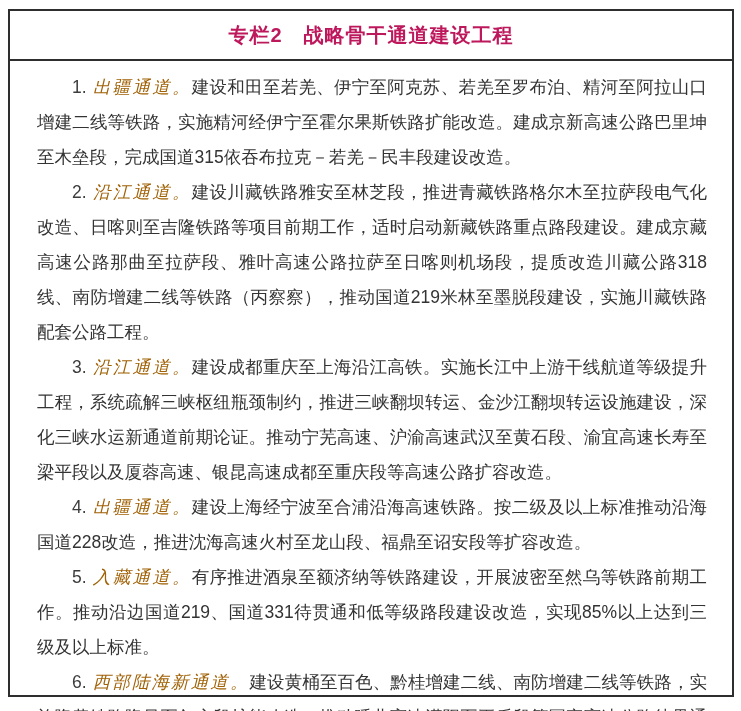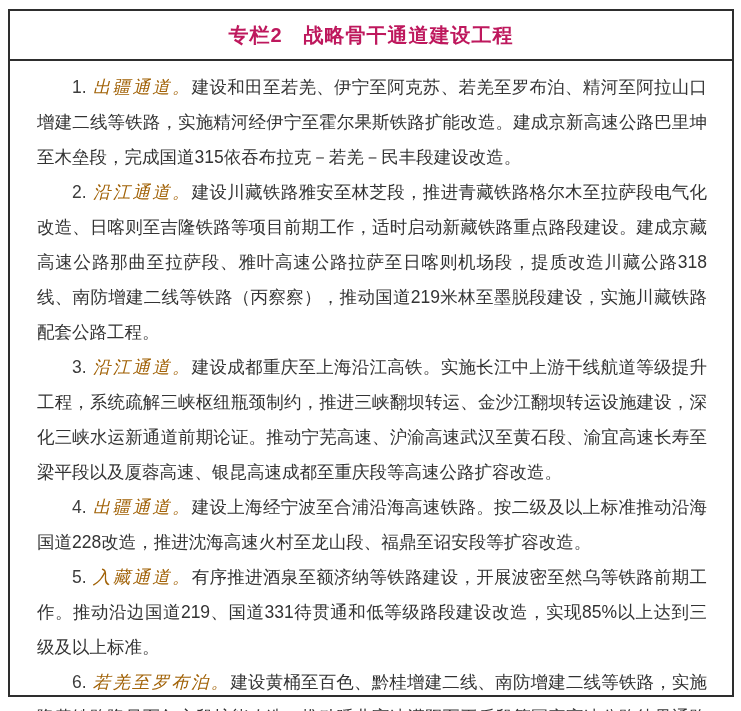--- a/index.html
+++ b/index.html
@@ -76,17 +76,17 @@
       <p class="para"><span class="para-number">1.</span><span class="para-label">出疆通道。</span><span class="para-text">建设和田至若羌、伊宁至阿克苏、若羌至罗布泊、精河至阿拉山口增建二线等铁路，实施精河经伊宁至霍尔果斯铁路扩能改造。建成京新高速公路巴里坤至木垒段，完成国道315依吞布拉克－若羌－民丰段建设改造。</span></p>
 
       <p class="para"><span class="para-number">2.</span><span class="para-label">沿江通道。</span><span class="para-text">建设川藏铁路雅安至林芝段，推进青藏铁路格尔木至拉萨段电气化改造、日喀则至吉隆铁路等项目前期工作，适时启动新藏铁路重点路段建设。建成京藏高速公路那曲至拉萨段、雅叶高速公路拉萨至日喀则机场段，提质改造川藏公路318线、南防增建二线等铁路（丙察察），推动国道219米林至墨脱段建设，实施川藏铁路配套公路工程。</span></p>
 
       <p class="para"><span class="para-number">3.</span><span class="para-label">沿江通道。</span><span class="para-text">建设成都重庆至上海沿江高铁。实施长江中上游干线航道等级提升工程，系统疏解三峡枢纽瓶颈制约，推进三峡翻坝转运、金沙江翻坝转运设施建设，深化三峡水运新通道前期论证。推动宁芜高速、沪渝高速武汉至黄石段、渝宜高速长寿至梁平段以及厦蓉高速、银昆高速成都至重庆段等高速公路扩容改造。</span></p>
 
       <p class="para"><span class="para-number">4.</span><span class="para-label">出疆通道。</span><span class="para-text">建设上海经宁波至合浦沿海高速铁路。按二级及以上标准推动沿海国道228改造，推进沈海高速火村至龙山段、福鼎至诏安段等扩容改造。</span></p>
 
       <p class="para"><span class="para-number">5.</span><span class="para-label">入藏通道。</span><span class="para-text">有序推进酒泉至额济纳等铁路建设，开展波密至然乌等铁路前期工作。推动沿边国道219、国道331待贯通和低等级路段建设改造，实现85%以上达到三级及以上标准。</span></p>
 
-      <p class="para"><span class="para-number">6.</span><span class="para-label">若羌至罗布泊。</span><span class="para-text">建设黄桶至百色、黔桂增建二线、南防增建二线等铁路，实施隆黄铁路隆昌至叙永段扩能改造。推动呼北高速灌阳至平乐段等国家高速公路待贯通路段建设。研究建设平陆运河。推进广西北部湾国际门户港和洋浦区域国际集装箱枢纽港建设。</span></p>
+      <p class="para"><span class="para-number">6.</span><span class="para-label">西部陆海新通道。</span><span class="para-text">建设黄桶至百色、黔桂增建二线、南防增建二线等铁路，实施隆黄铁路隆昌至叙永段扩能改造。推动呼北高速灌阳至平乐段等国家高速公路待贯通路段建设。研究建设平陆运河。推进广西北部湾国际门户港和洋浦区域国际集装箱枢纽港建设。</span></p>
 
     </div>
   </div>
 </div>
 
 </body></html>

